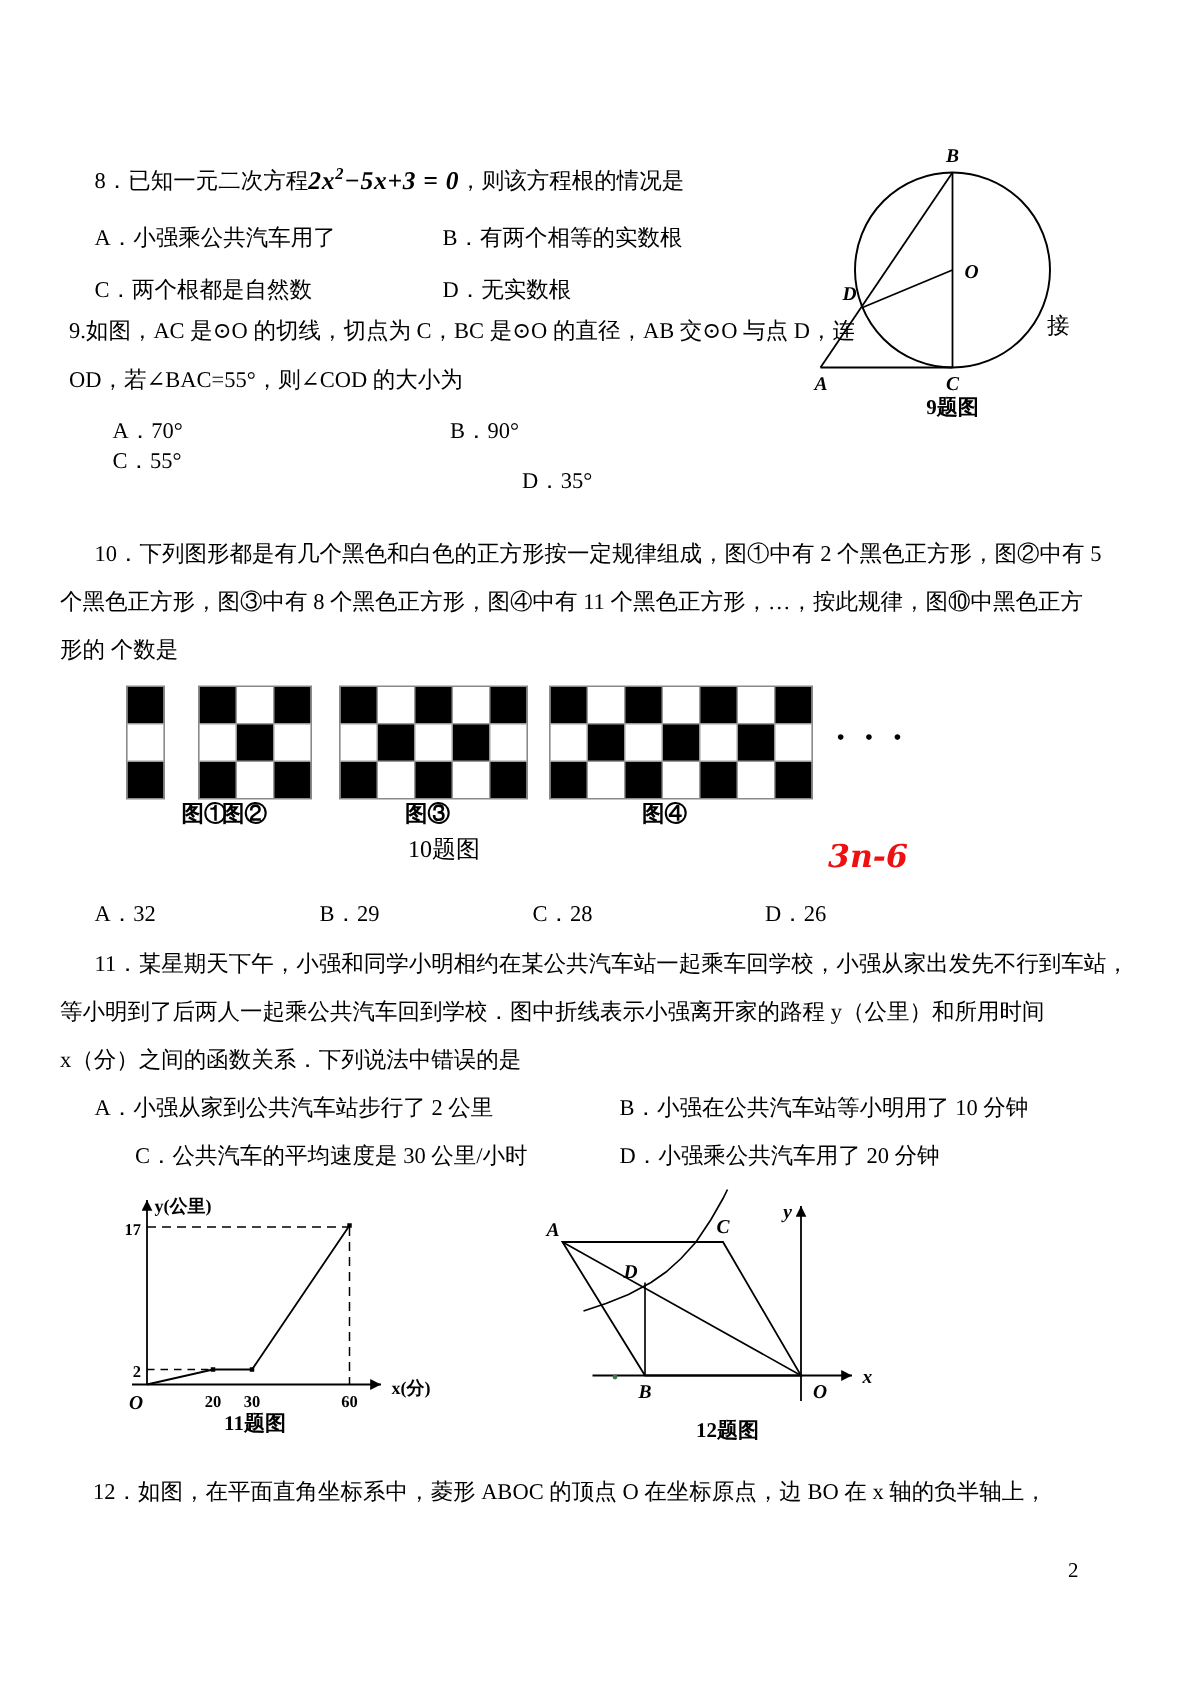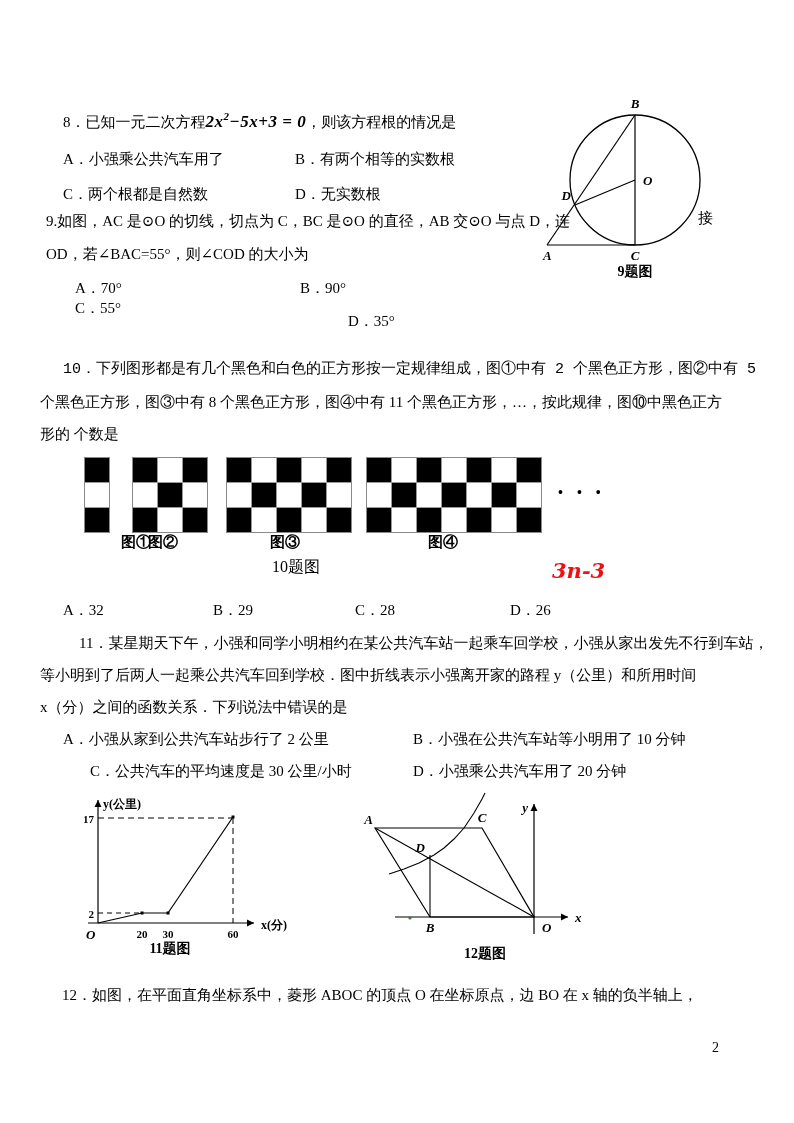--- a/index.html
+++ b/index.html
@@ -55,21 +55,21 @@
     <line x1="4" y1="157" x2="92" y2="27" stroke="#000" stroke-width="1.2"></line>
     <line x1="92" y1="92" x2="32" y2="117" stroke="#000" stroke-width="1.2"></line>
     <text class="ptlbl" x="92" y="20" text-anchor="middle">B</text>
     <text class="ptlbl" x="100" y="97">O</text>
     <text class="ptlbl" x="28" y="112" text-anchor="end">D</text>
     <text class="ptlbl" x="0" y="172">A</text>
     <text class="ptlbl" x="92" y="172" text-anchor="middle">C</text>
     <text class="svgcap" x="92" y="188" text-anchor="middle">9题图</text>
   </svg>
 
-  <div class="t" style="left:63px;top:360px;font-family:Liberation Mono, monospace;">10．下列图形都是有几个黑色和白色的正方形按一定规律组成，图①中有 2 个黑色正方形，图②中有 5</div>
+  <div class="t" style="left:63px;top:360px;">10．下列图形都是有几个黑色和白色的正方形按一定规律组成，图①中有 2 个黑色正方形，图②中有 5</div>
   <div class="t" style="left:40px;top:392px;">个黑色正方形，图③中有 8 个黑色正方形，图④中有 11 个黑色正方形，…，按此规律，图⑩中黑色正方</div>
   <div class="t" style="left:40px;top:424px;">形的 个数是</div>
 
   <div class="board" style="left: 85px; top: 458px; grid-template-columns: repeat(1, 24px);">
       <div class="cell black"></div>
       <div class="cell white"></div>
       <div class="cell black"></div>
     </div>
   <div class="board" style="left: 133px; top: 458px; grid-template-columns: repeat(3, 24px);">
       <div class="cell black"></div>
@@ -121,28 +121,28 @@
       <div class="cell black"></div>
       <div class="cell white"></div>
       <div class="cell black"></div>
     </div>
   <div class="board-label" style="left:80px;top:533px;margin-left:41px;">图①</div>
   <div class="board-label" style="left:148px;top:533px;">图②</div>
   <div class="board-label" style="left:270px;top:533px;">图③</div>
   <div class="board-label" style="left:428px;top:533px;">图④</div>
   <div class="dots" style="left:558px;top:485px;">•••</div>
   <div class="t cap" style="left:272px;top:557px;font-size:16px;">10题图</div>
-  <div class="red-note" style="left: 552px; top: 558px; color: rgb(238, 17, 17);">3n-3</div>
+  <div class="red-note" style="left: 552px; top: 558px; color: rgb(238, 17, 17);">3n-6</div>
 
   <div class="t opt" style="left:63px;top:600px;"><span>A．</span><span>32</span></div>
   <div class="t opt" style="left:213px;top:600px;"><span>B．</span><span>29</span></div>
   <div class="t opt" style="left:355px;top:600px;"><span>C．</span><span>28</span></div>
   <div class="t opt" style="left:510px;top:600px;"><span>D．</span><span>26</span></div>
 
-  <div class="t" style="left:79px;top:633px;">11．某星期天下午，小强和同学小明相约在某公共汽车站一起乘车回学校，小强从家出发先不行到车站，</div>
+  <div class="t" style="left:63px;top:633px;">11．某星期天下午，小强和同学小明相约在某公共汽车站一起乘车回学校，小强从家出发先不行到车站，</div>
   <div class="t" style="left:40px;top:697px;">x（分）之间的函数关系．下列说法中错误的是</div>
   <div class="t" style="left:40px;top:665px;">等小明到了后两人一起乘公共汽车回到学校．图中折线表示小强离开家的路程 y（公里）和所用时间</div>
   <div class="t opt" style="left:63px;top:729px;"><span>A．</span><span>小强从家到公共汽车站步行了 2 公里</span></div>
   <div class="t opt" style="left:413px;top:729px;"><span>B．</span><span>小强在公共汽车站等小明用了 10 分钟</span></div>
   <div class="t opt" style="left:63px;top:761px;margin-left:27px;"><span>C．</span><span>公共汽车的平均速度是 30 公里/小时</span></div>
   <div class="t opt" style="left:413px;top:761px;"><span>D．</span><span>小强乘公共汽车用了 20 分钟</span></div>
 
   <svg style="left:48px;top:792px;" width="280" height="172">
     <defs>
       <marker id="arr1" markerWidth="8" markerHeight="8" refX="6" refY="3" orient="auto">

